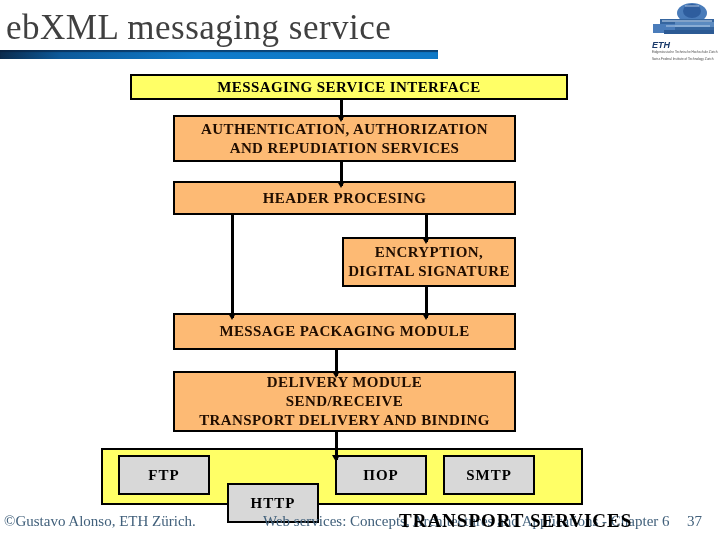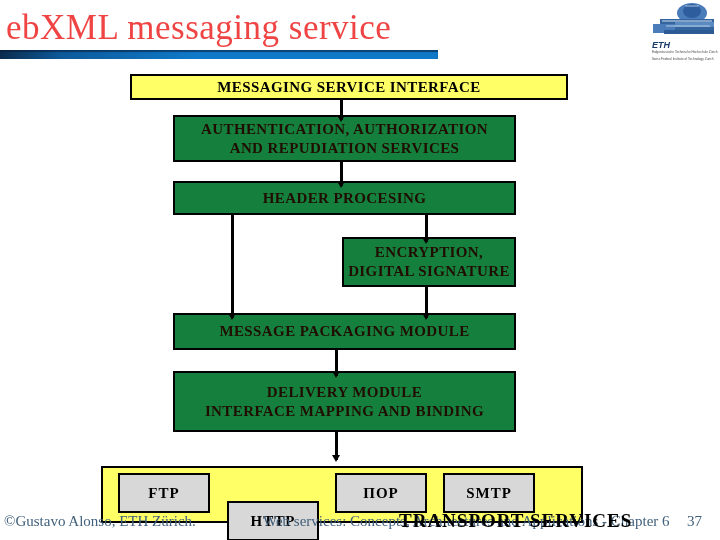--- a/index.html
+++ b/index.html
@@ -1,48 +1,48 @@
 <!DOCTYPE html>
 <html><head>
 <meta charset="utf-8">
 <style>
   html,body{margin:0;padding:0;background:#fff;}
   .slide{position:relative;width:720px;height:540px;background:#ffffff;overflow:hidden;
          font-family:"Liberation Serif", serif;}
 
   
-  .page-title{position:absolute;left:6px;top:8px;font-size:35px;color:#ef4444;
+  .page-title{position:absolute;left:6px;top:8px;font-size:35px;color:#404040;
               letter-spacing:0.5px;white-space:nowrap;}
   .title-bar{position:absolute;left:0;top:50px;width:438px;height:9px;
              background:linear-gradient(90deg,#0b2b4d 0%,#0d5a9a 14%,#0f7ac9 45%,#0f79c7 100%);
              box-shadow:inset 0 2px 1px rgba(8,28,58,.6);}
 
   
   .eth-logo{position:absolute;left:652px;top:2px;width:66px;}
   .eth-word{font-family:"Liberation Sans",sans-serif;font-size:9px;font-weight:bold;
             font-style:italic;color:#1a3a6b;line-height:1;margin-top:1px;}
   .eth-sub{font-family:"Liberation Sans",sans-serif;font-size:7px;color:#4a4a4a;
            line-height:1.05;transform:scale(0.45);transform-origin:left top;width:220%;
            white-space:nowrap;}
 
   
   .box{position:absolute;border:2px solid #000;box-sizing:border-box;
        display:flex;flex-direction:column;align-items:center;justify-content:center;
        text-align:center;font-weight:bold;font-size:15px;line-height:1.25;
        letter-spacing:0.4px;}
   .yellow{background:#FFFF66;color:#000;}
-  .orange{background:#15803d;color:#200d00;}
+  .orange{background:#fdba74;color:#200d00;}
 
   .box-msi{left:130px;top:74px;width:438px;height:26px;}
   .box-auth{left:173px;top:115px;width:343px;height:47px;}
   .box-header{left:173px;top:181px;width:343px;height:34px;}
   .box-encryption{left:342px;top:237px;width:174px;height:50px;}
   .box-packaging{left:173px;top:313px;width:343px;height:37px;}
   .box-delivery{left:173px;top:371px;width:343px;height:61px;}
-  .box-transport{left:101px;top:466px;width:482px;height:57px;}
+  .box-transport{left:101px;top:448px;width:482px;height:57px;}
 
   .protocol{position:absolute;top:5px;width:92px;height:40px;background:#D8D8D8;
             border:2px solid #000;box-sizing:border-box;display:flex;align-items:center;
             justify-content:center;font-weight:bold;font-size:15px;color:#000;
             letter-spacing:1px;font-family:"Liberation Serif",serif;}
   .proto-ftp{left:15px;}  .proto-http{left:124px;margin-top:28px;}
   .proto-iiop{left:232px;} .proto-smtp{left:340px;}
 
   
   .connector{position:absolute;width:3px;background:#000;z-index:4;}
@@ -106,21 +106,22 @@
     <span>ENCRYPTION,</span>
     <span>DIGITAL SIGNATURE</span>
   </div>
 
   <div class="box orange box-packaging">
     <span>MESSAGE PACKAGING MODULE</span>
   </div>
 
   <div class="box orange box-delivery">
     <span>DELIVERY MODULE</span>
-    <span>INTERFACE MAPPING AND BINDING</span>
+    <span>SEND/RECEIVE</span>
+    <span>TRANSPORT DELIVERY AND BINDING</span>
   </div>
 
   <div class="box yellow box-transport">
     <div class="protocol proto-ftp">
       <span>FTP</span>
     </div>
     <div class="protocol proto-http">
       <span>HTTP</span>
     </div>
     <div class="protocol proto-smtp">

